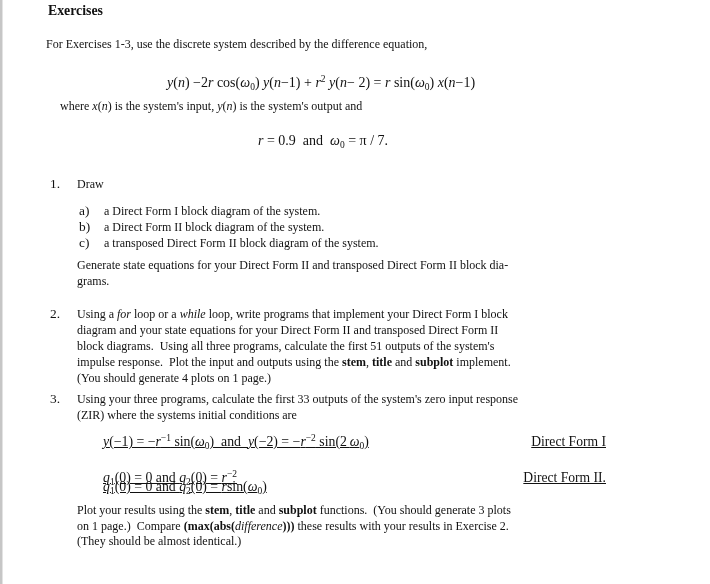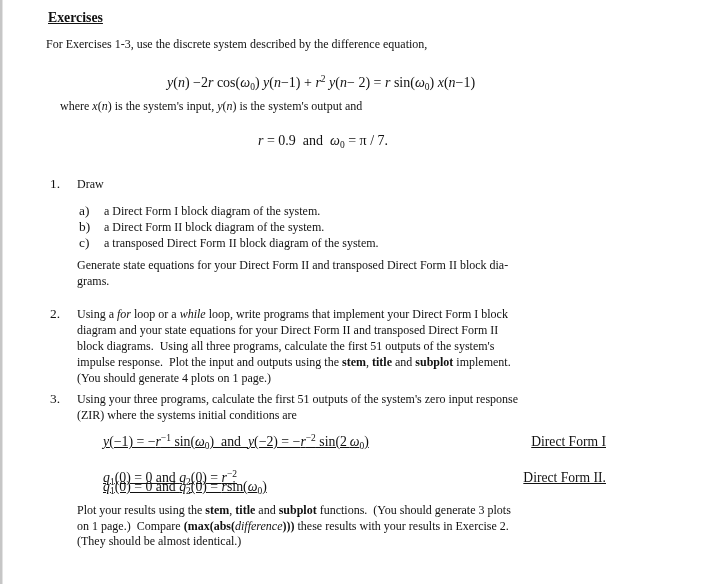--- a/index.html
+++ b/index.html
@@ -70,21 +70,21 @@
   .bd { font-weight: bold; }
   .sp { font-size: 9.5px; position: relative; top: -5px; letter-spacing: 0; }
   .sb { font-size: 9.5px; position: relative; top: 3px; letter-spacing: 0; }
 </style>
 </head>
 <body>
 
 <div class="page">
   <div class="page-edge"></div>
 
-  <div class="abs title" style="left:48px; top:9px;text-decoration:underline;">Exercises</div>
+  <div class="abs title" style="left:48px; top:2px;">Exercises</div>
 
   <div class="abs line" style="left:46px; top:36px;">For Exercises 1-3, use the discrete system described by the difference equation,</div>
 
   <div class="abs math" style="left:167px; top:74px;"><span class="it">y</span><span>(</span><span class="it">n</span><span>) −2</span><span class="it">r</span><span> cos(</span><span class="it">ω</span><span class="sb">0</span><span>) </span><span class="it">y</span><span>(</span><span class="it">n</span><span>−1) + </span><span class="it">r</span><span class="sp">2</span><span> </span><span class="it">y</span><span>(</span><span class="it">n</span><span>− 2) = </span><span class="it">r</span><span> sin(</span><span class="it">ω</span><span class="sb">0</span><span>) </span><span class="it">x</span><span>(</span><span class="it">n</span><span>−1)</span></div>
 
   <div class="abs line" style="left:46px; top:98px;margin-left:14px;"><span>where </span><span class="it">x</span><span>(</span><span class="it">n</span><span>) is the system's input, </span><span class="it">y</span><span>(</span><span class="it">n</span><span>) is the system's output and</span></div>
 
   <div class="abs math" style="left:258px; top:132px;"><span class="it">r</span><span> = 0.9  and  </span><span class="it">ω</span><span class="sb">0</span><span> = π / 7.</span></div>
 
   <div class="abs" style="left:50px; top:176px; height:16px;">
@@ -119,21 +119,21 @@
       <div class="line"><span>diagram and your state equations for your Direct Form II and transposed Direct Form II</span></div>
       <div class="line"><span>block diagrams.  Using all three programs, calculate the first 51 outputs of the system's</span></div>
       <div class="line"><span>impulse response.  Plot the input and outputs using the </span><span class="bd">stem</span><span>, </span><span class="bd">title</span><span> and </span><span class="bd">subplot</span><span> implement.</span></div>
       <div class="line"><span>(You should generate 4 plots on 1 page.)</span></div>
     </div>
   </div>
 
   <div class="abs" style="left:50px; top:391px;">
     <span class="num">3.</span>
     <div class="item-body">
-      <div class="line"><span>Using your three programs, calculate the first 51 outputs of the system's zero input response</span></div>
+      <div class="line"><span>Using your three programs, calculate the first 33 outputs of the system's zero input response</span></div>
       <div class="line"><span>(ZIR) where the systems initial conditions are</span></div>
     </div>
   </div>
 
   <div class="cond-row" style="top:433px;">
     <span class="cond-eq"><span class="it">y</span><span>(−1) = −</span><span class="it">r</span><span class="sp">−1</span><span> sin(</span><span class="it">ω</span><span class="sb">0</span><span>)  and  </span><span class="it">y</span><span>(−2) = −</span><span class="it">r</span><span class="sp">−2</span><span> sin(2 </span><span class="it">ω</span><span class="sb">0</span><span>)</span></span>
     <span class="cond-label">Direct Form I</span>
   </div>
   <div class="cond-row" style="top:457px;margin-top:12px;">
     <span class="cond-eq"><span class="it">q</span><span class="sb">1</span><span>(0) = 0 and </span><span class="it">q</span><span class="sb">2</span><span>(0) = </span><span class="it">r</span><span class="sp">−2</span></span>

